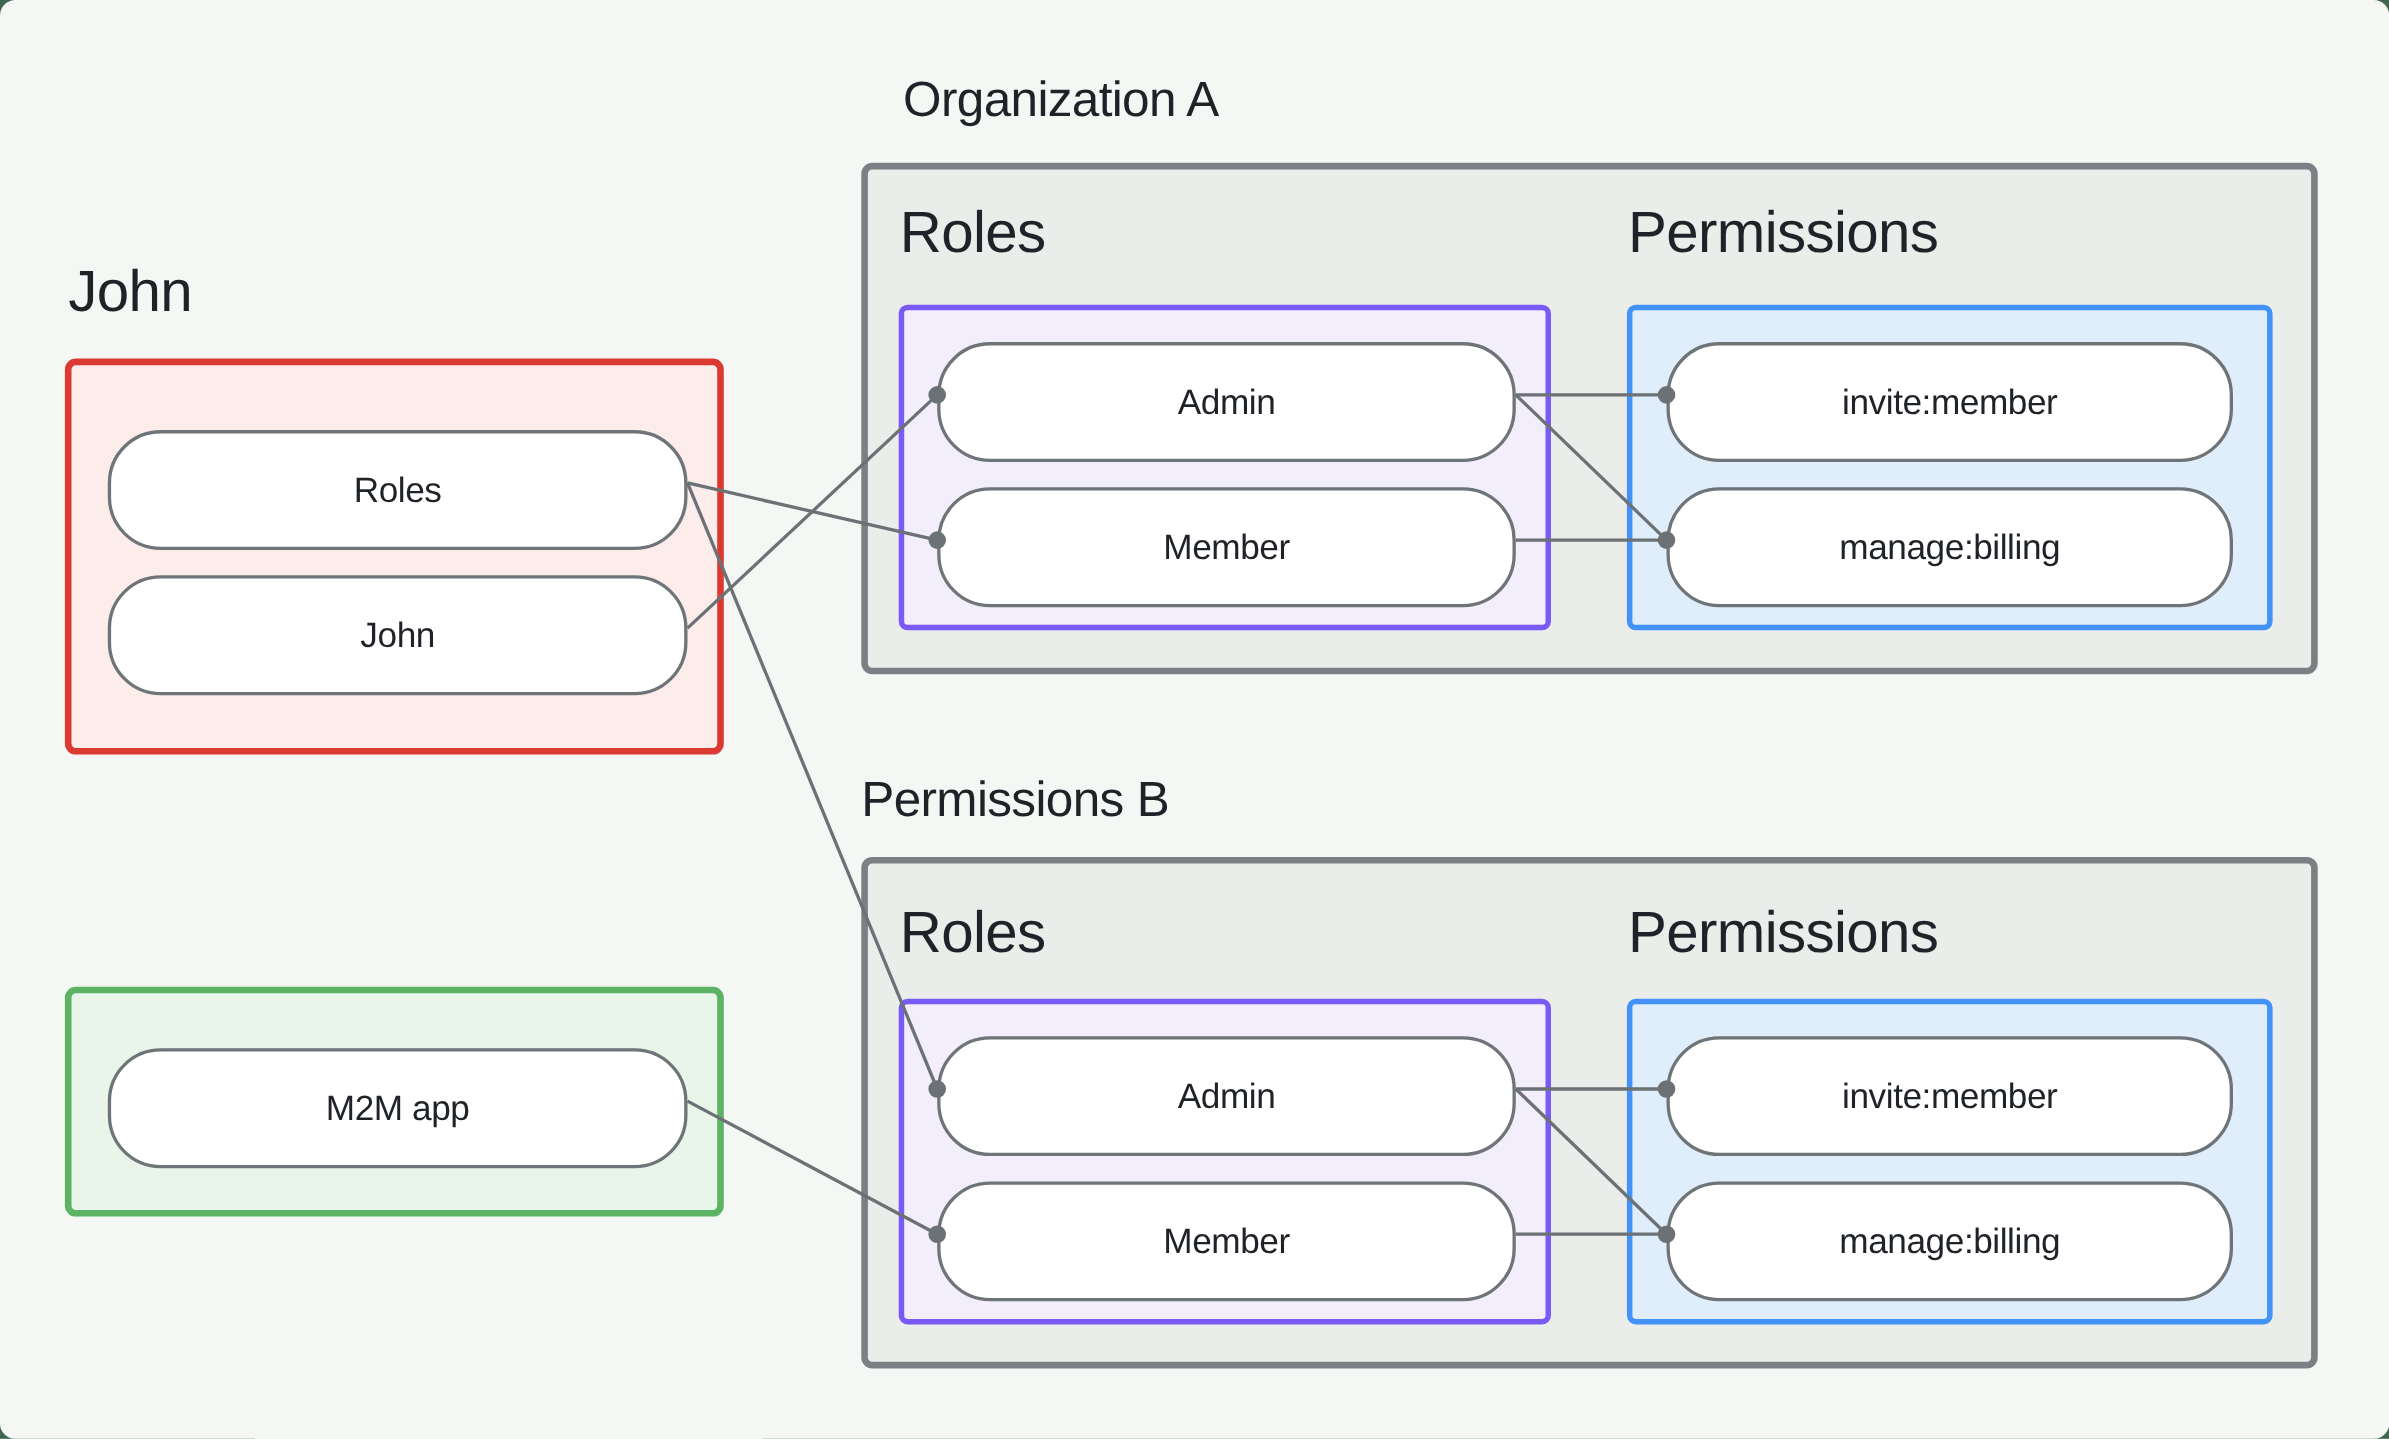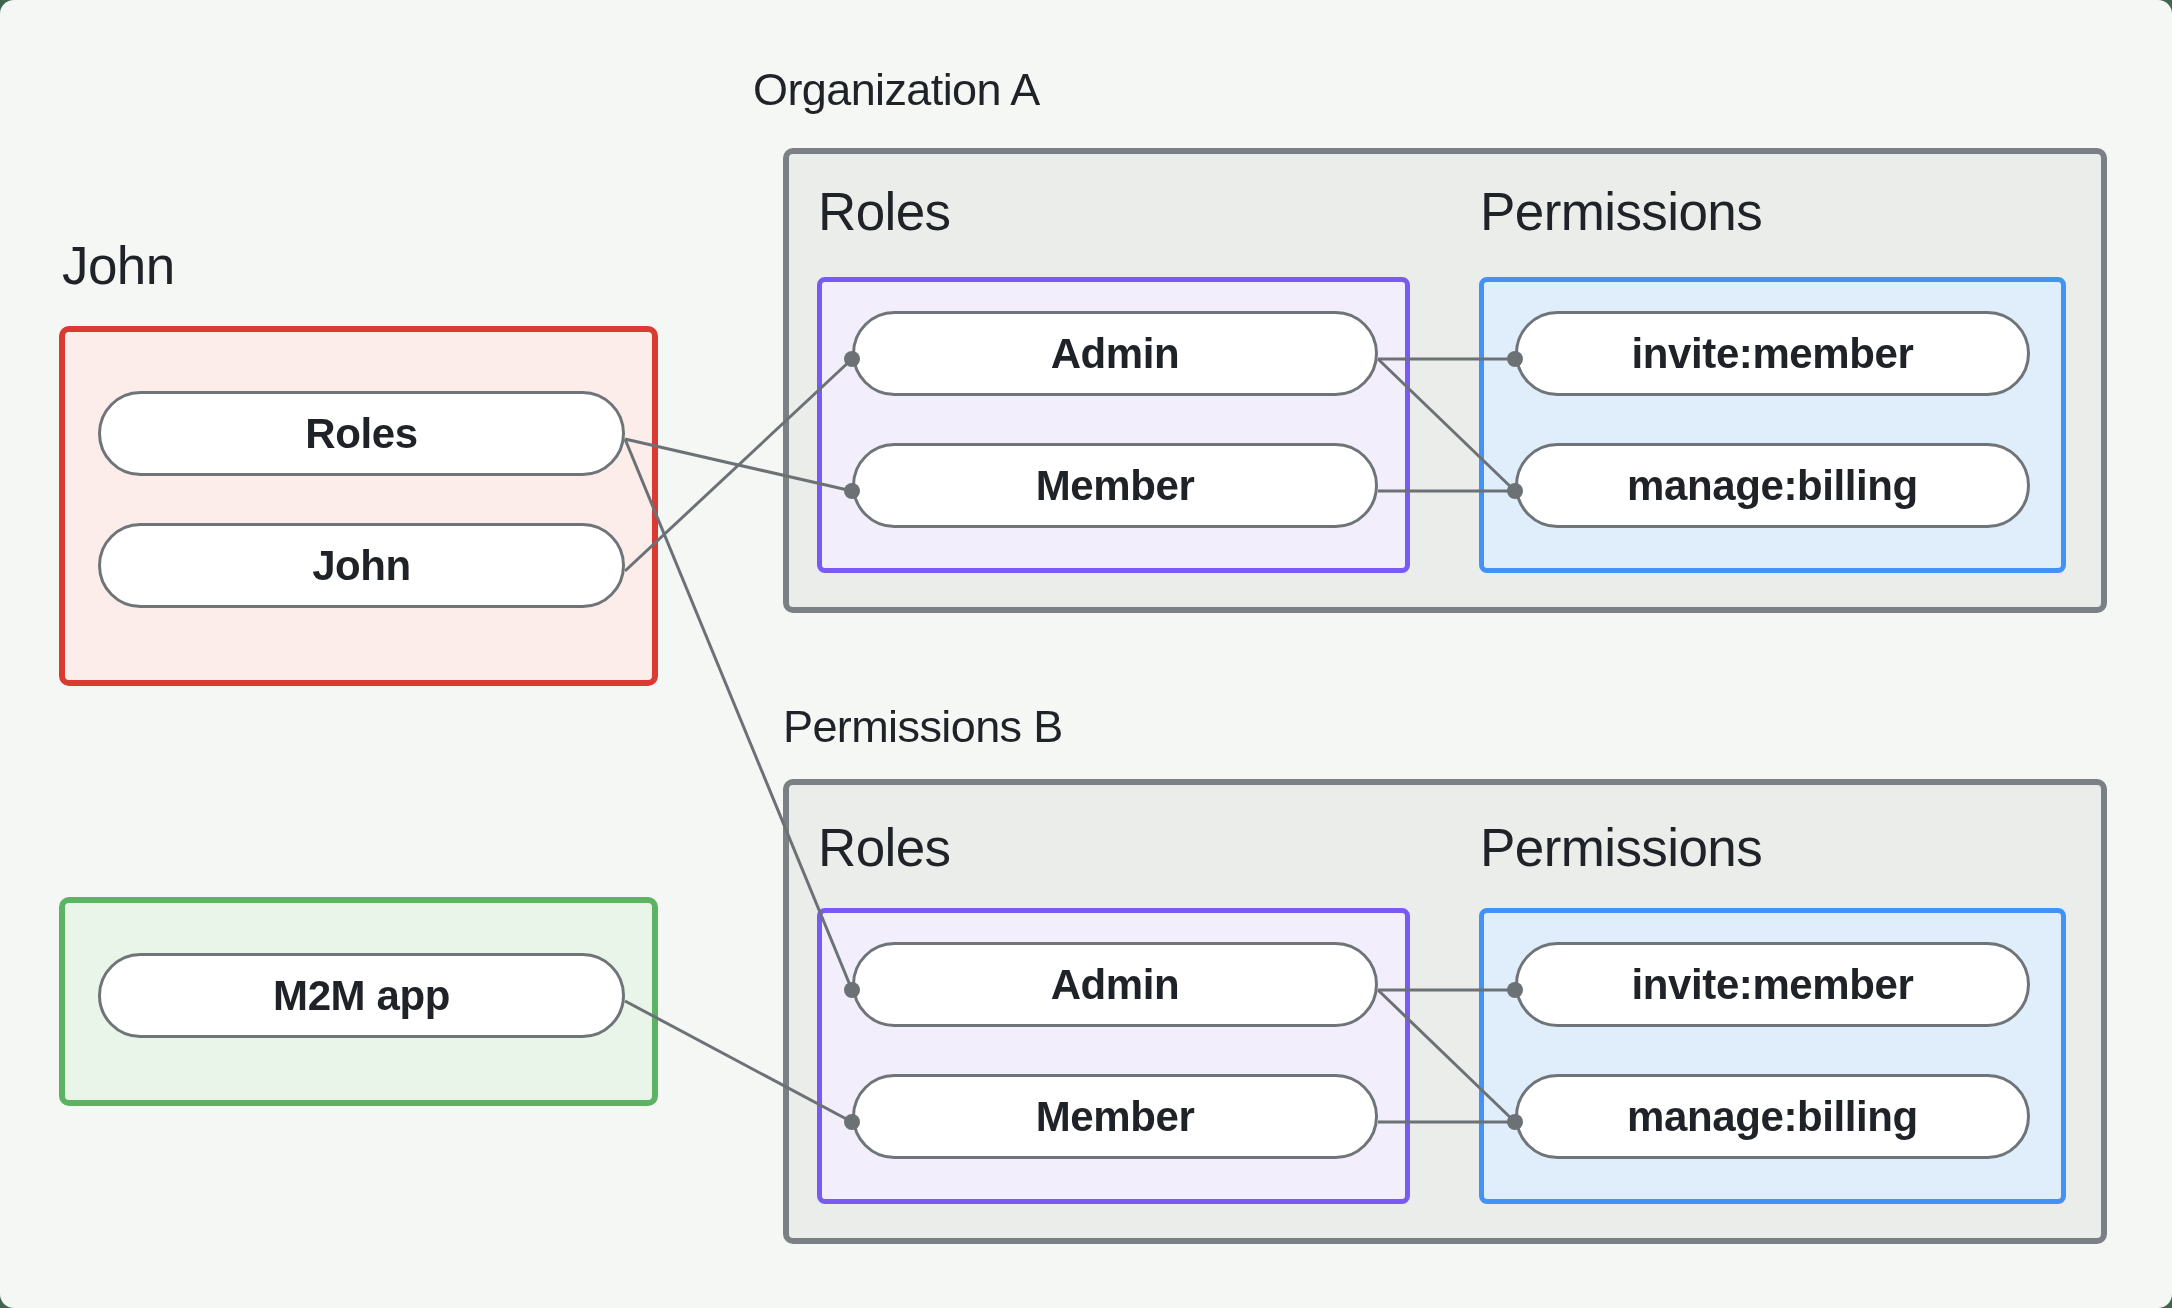--- a/index.html
+++ b/index.html
@@ -43,26 +43,26 @@
     background:var(--roles-fill,#f3eefb);
     border-radius:8px;
   }
   .perms-box{
     border:5px solid var(--perms-border,#4292f7);
     background:var(--perms-fill,#e0eefb);
     border-radius:8px;
   }
   .pill{
     position:absolute;box-sizing:border-box;
-    height:85px;
+    height:109px;
     border:3px solid var(--pill-border,#6e7477);
     background:var(--pill-fill,#ffffff);
     border-radius:48px;
     display:flex;align-items:center;justify-content:center;
-    font-size:42px;font-weight:700;letter-spacing:-0.4px;
+    font-size:32px;font-weight:400;letter-spacing:-0.4px;
     color:var(--text-color,#1f2328);
     white-space:nowrap;
   }
   #connectors{
     position:absolute;left:0;top:0;width:2172px;height:1308px;
     pointer-events:none;
   }
 </style>
 </head>
 <body>
@@ -70,21 +70,21 @@
 <div class="diagram">
 
   <div class="section-label" style="left:62px;top:240px;">John</div>
   <div class="group-box users-box" style="left:59px;top:326px;width:599px;height:360px;"></div>
   <div class="pill" style="left:98px;top:391px;width:527px;">Roles</div>
   <div class="pill" style="left:98px;top:523px;width:527px;">John</div>
 
   <div class="group-box m2m-box" style="left:59px;top:897px;width:599px;height:209px;"></div>
   <div class="pill" style="left:98px;top:953px;width:527px;">M2M app</div>
 
-  <div class="section-label org-label" style="left:753px;top:64px;">Organization A</div>
+  <div class="section-label org-label" style="left:821px;top:64px;">Organization A</div>
   <div class="group-box org-box" style="left:783px;top:148px;width:1324px;height:465px;"></div>
   <div class="section-label" style="left:818px;top:186px;">Roles</div>
   <div class="group-box roles-box" style="left:817px;top:277px;width:593px;height:296px;"></div>
   <div class="pill" style="left:852px;top:311px;width:526px;">Admin</div>
   <div class="pill" style="left:852px;top:443px;width:526px;">Member</div>
   <div class="section-label" style="left:1480px;top:186px;">Permissions</div>
   <div class="group-box perms-box" style="left:1479px;top:277px;width:587px;height:296px;"></div>
   <div class="pill" style="left:1515px;top:311px;width:515px;">invite:member</div>
   <div class="pill" style="left:1515px;top:443px;width:515px;">manage:billing</div>
 

